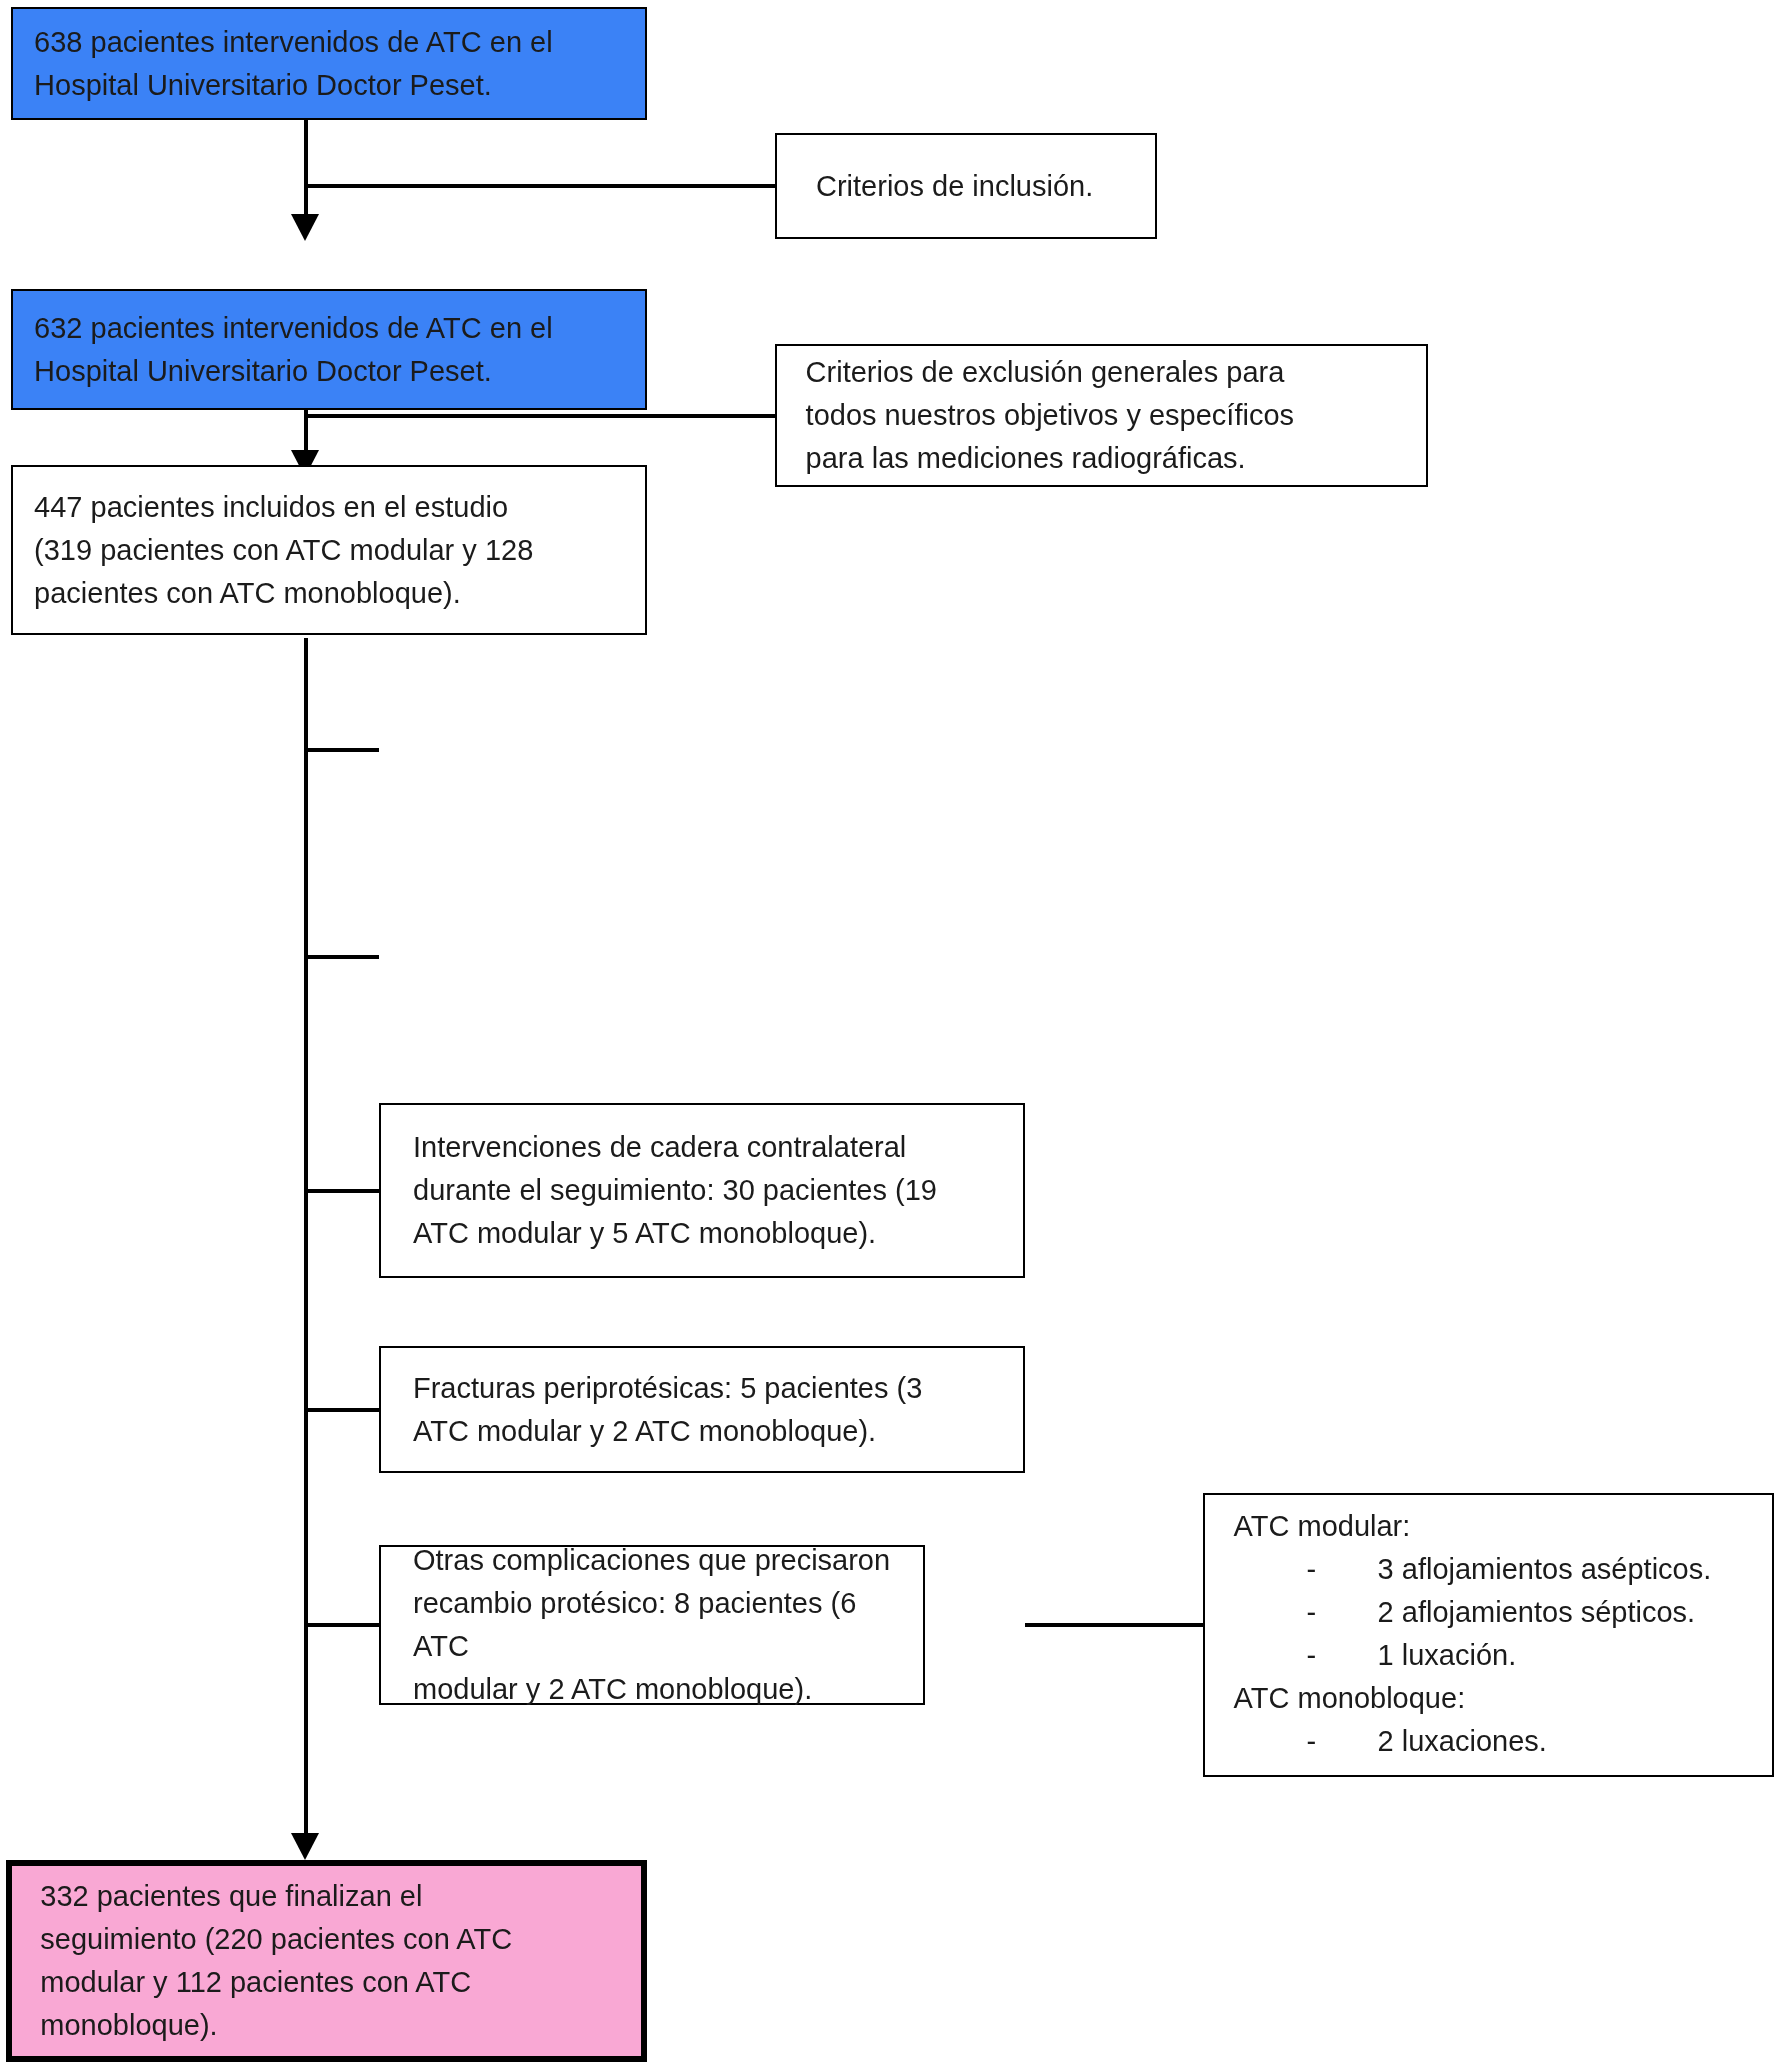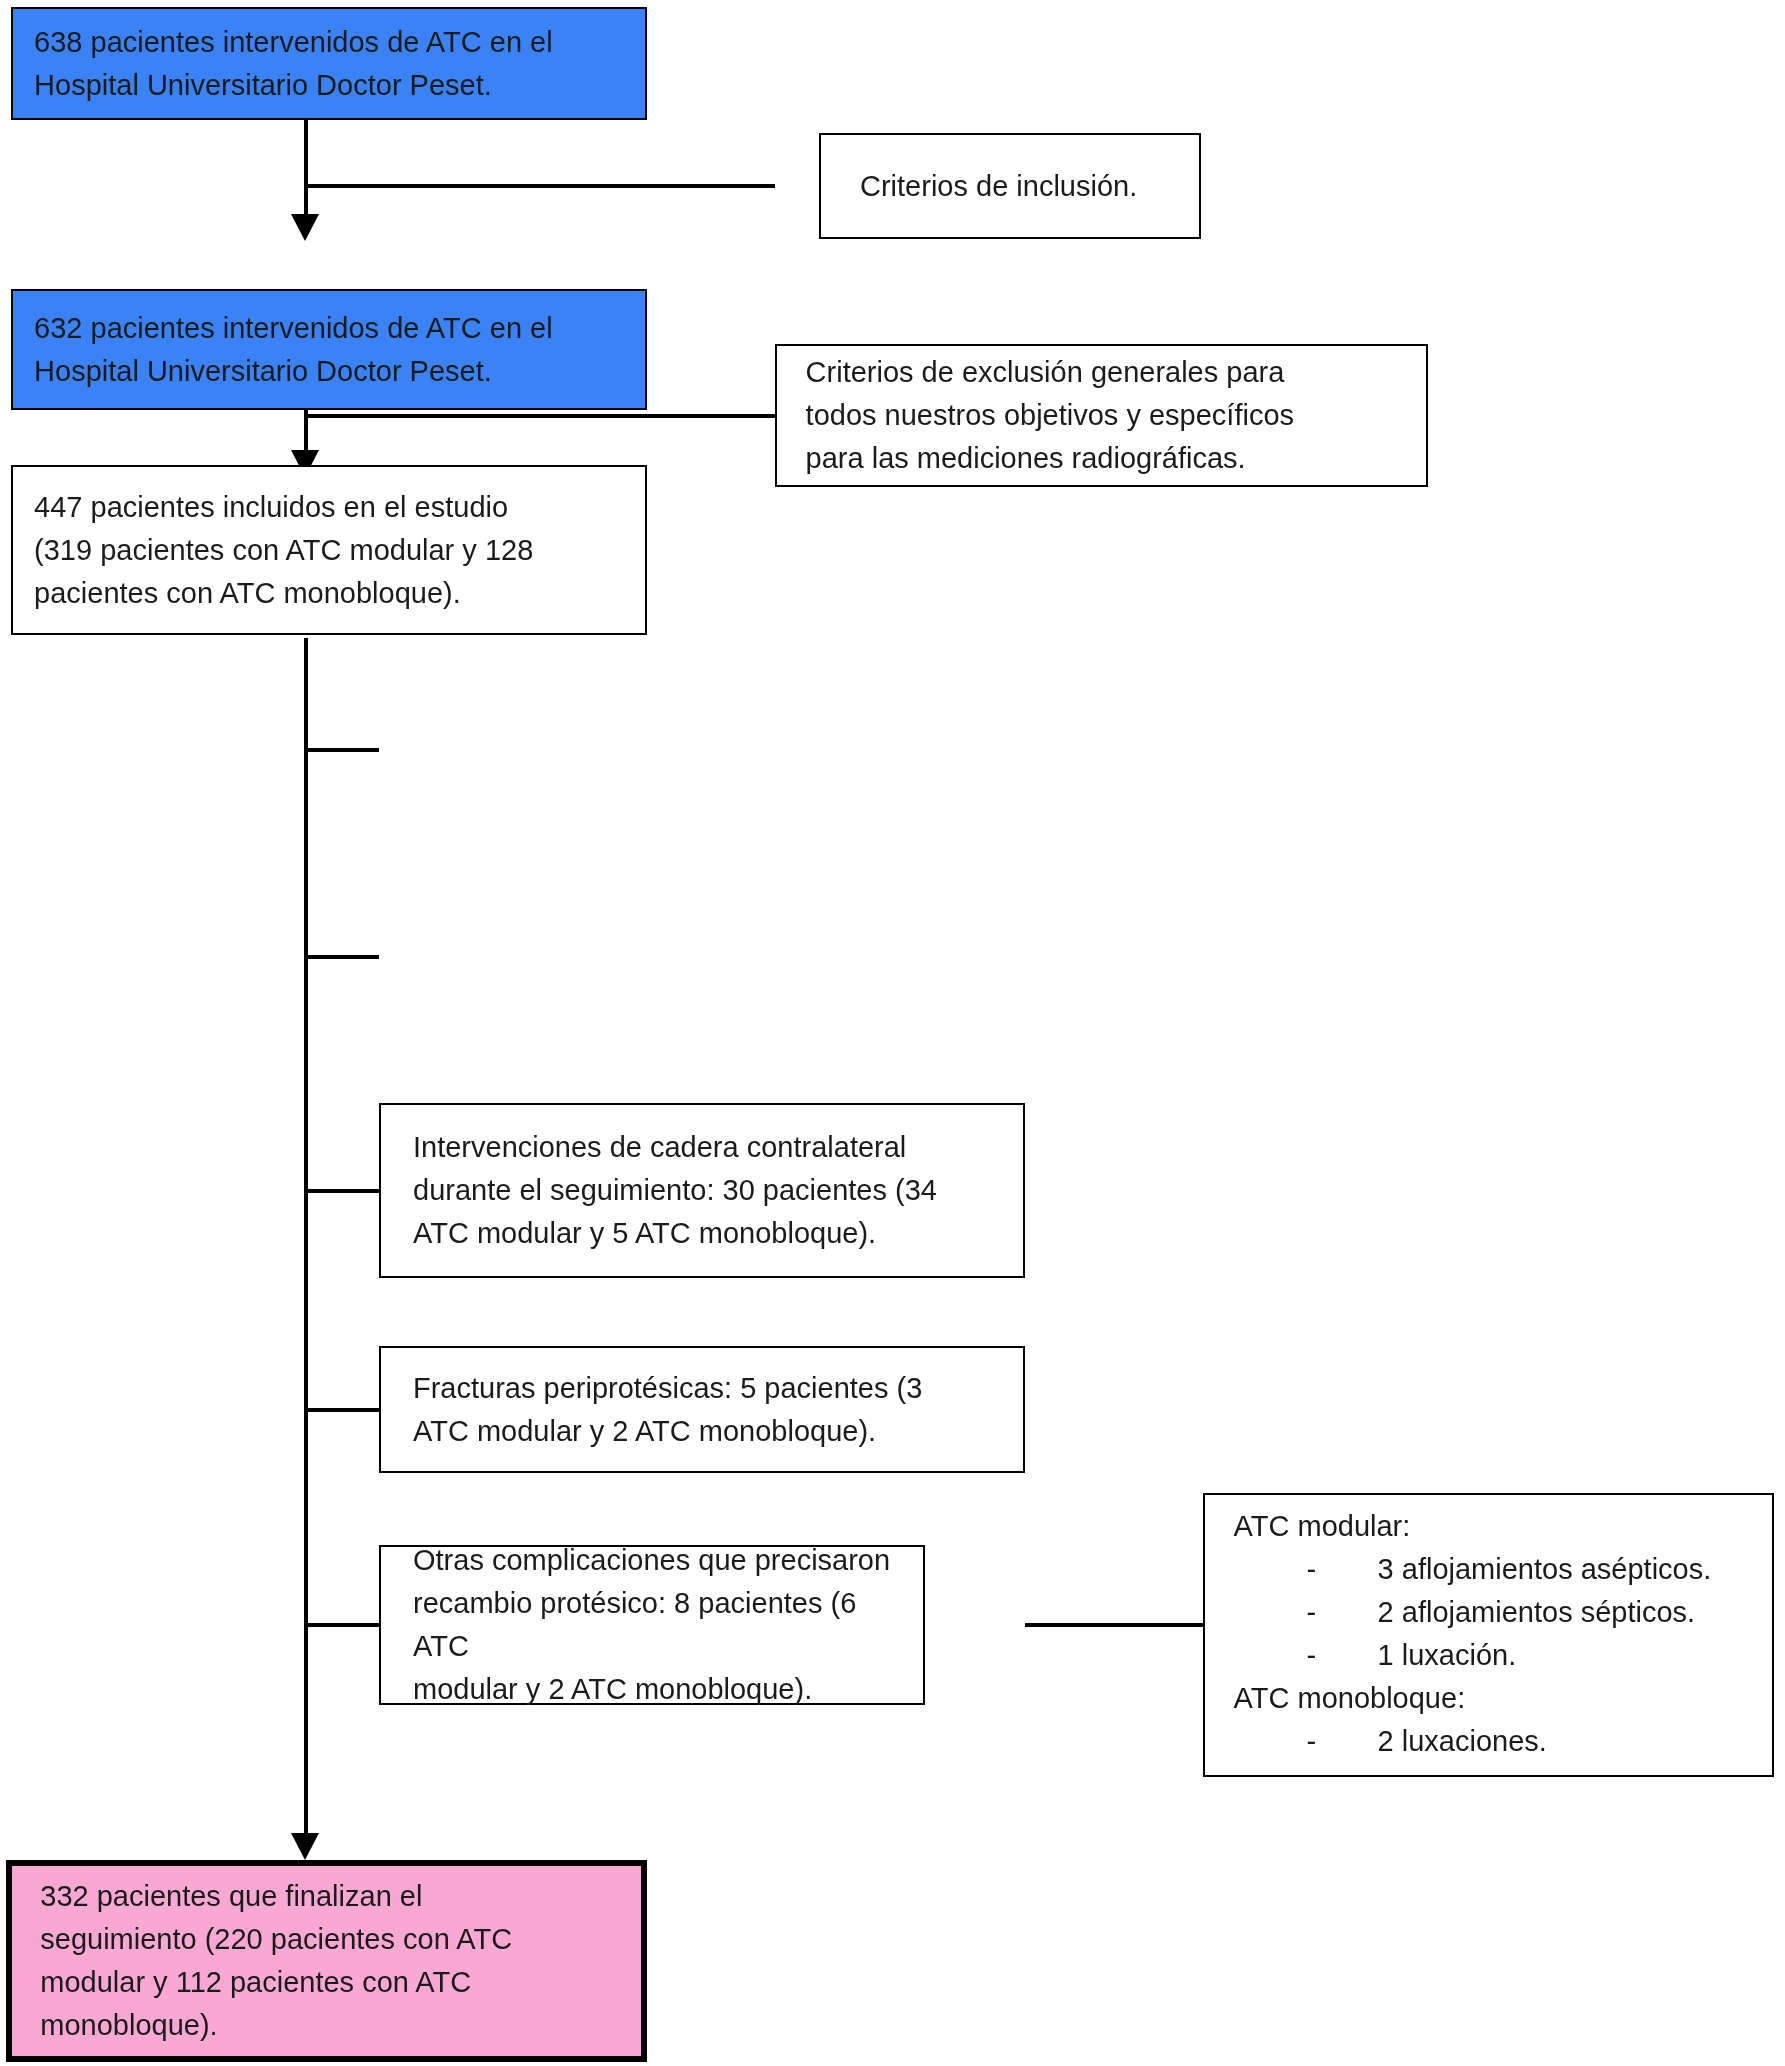--- a/index.html
+++ b/index.html
@@ -39,21 +39,21 @@
   .arrow {
     position: absolute;
     width: 0; height: 0;
     border-left: 14.3px solid transparent;
     border-right: 14.3px solid transparent;
     border-top: 27px solid #000000;
   }
 
   
   .b638 { left: 10.7px;  top: 7.1px;   width: 636px; height: 113px; padding: 0 8.6px 0 21.4px; }
-  .binc { left: 775px; top: 133px; width: 382px; height: 106px; padding: 0 8.6px 0 39px; margin-left: 44px; }
+  .binc { left: 775px; top: 133px; width: 382px; height: 106px; padding: 0 8.6px 0 39px; }
   .b632 { left: 10.7px;  top: 241px;  width: 636px; height: 121px; padding: 0 8.6px 0 21.4px; margin-top: 48px; }
   .bexc { left: 775px; top: 344px; width: 653px; height: 143px; padding: 0 8.6px 0 28.6px; }
   .b447 { left: 10.7px;  top: 465px;  width: 636px; height: 170px; padding: 0 8.6px 0 21.4px; }
 
   .bper { left: 379px; top: 688px;  width: 646px; height: 125px; padding: 0 7.1px 0 32px; }
   .bfal { left: 379px; top: 895px; width: 646px; height: 123px; padding: 0 7.1px 0 32px; }
   .bint { left: 379px; top: 1103px; width: 646px; height: 175px; padding: 0 7.1px 0 32px; }
   .bfra { left: 379px; top: 1346px; width: 646px; height: 127px; padding: 0 7.1px 0 32px; }
   .botr { left: 379px; top: 1545px; width: 546px; height: 160px; padding: 0 5px 0 32px; }
 
@@ -123,21 +123,21 @@
 todos nuestros objetivos y específicos
 para las mediciones radiográficas.</div>
 
   <div class="box b447">447 pacientes incluidos en el estudio
 (319 pacientes con ATC modular y 128
 pacientes con ATC monobloque).</div>
 
 
 
   <div class="box bint">Intervenciones de cadera contralateral
-durante el seguimiento: 30 pacientes (34
+durante el seguimiento: 30 pacientes (19
 ATC modular y 5 ATC monobloque).</div>
 
   <div class="box bfra">Fracturas periprotésicas: 5 pacientes (3
 ATC modular y 2 ATC monobloque).</div>
 
   <div class="box botr">Otras complicaciones que precisaron
 recambio protésico: 8 pacientes (6 ATC
 modular y 2 ATC monobloque).</div>
 
   <div class="box bdet">

